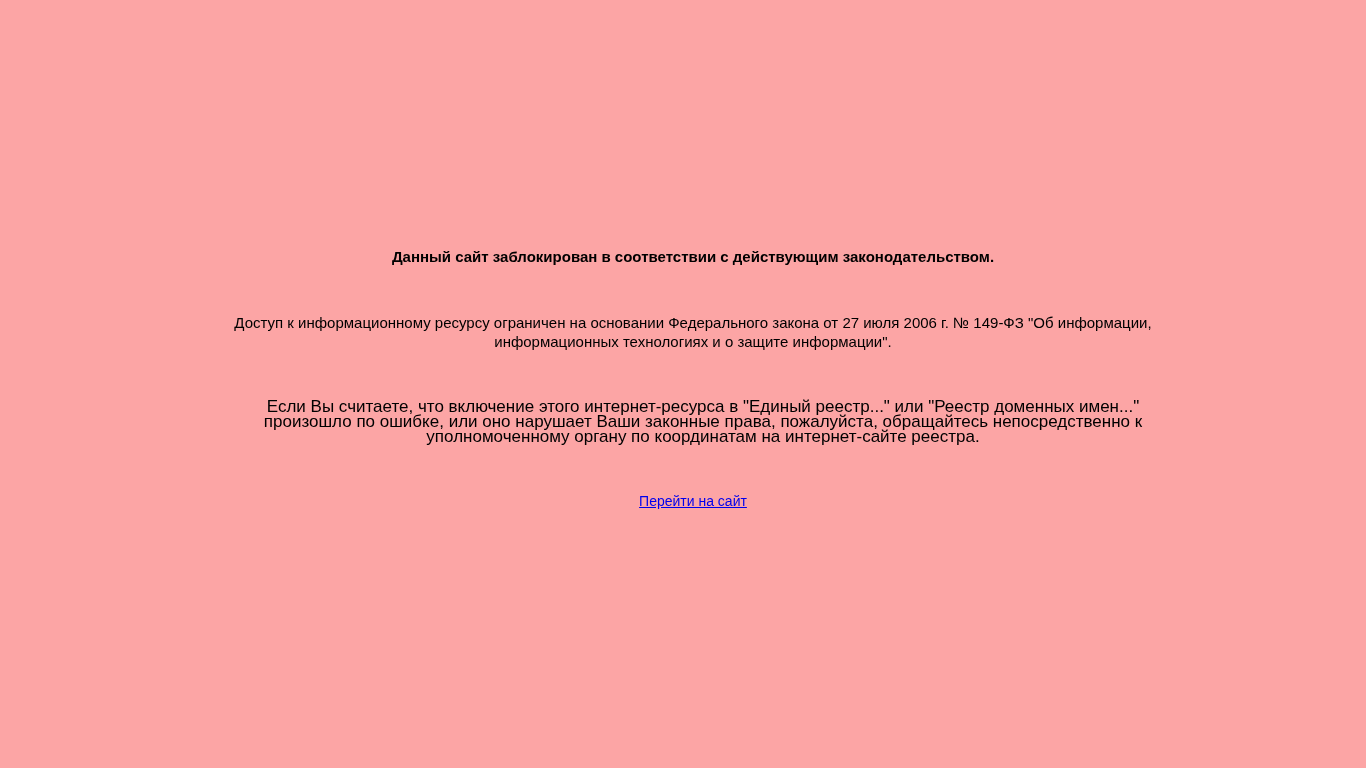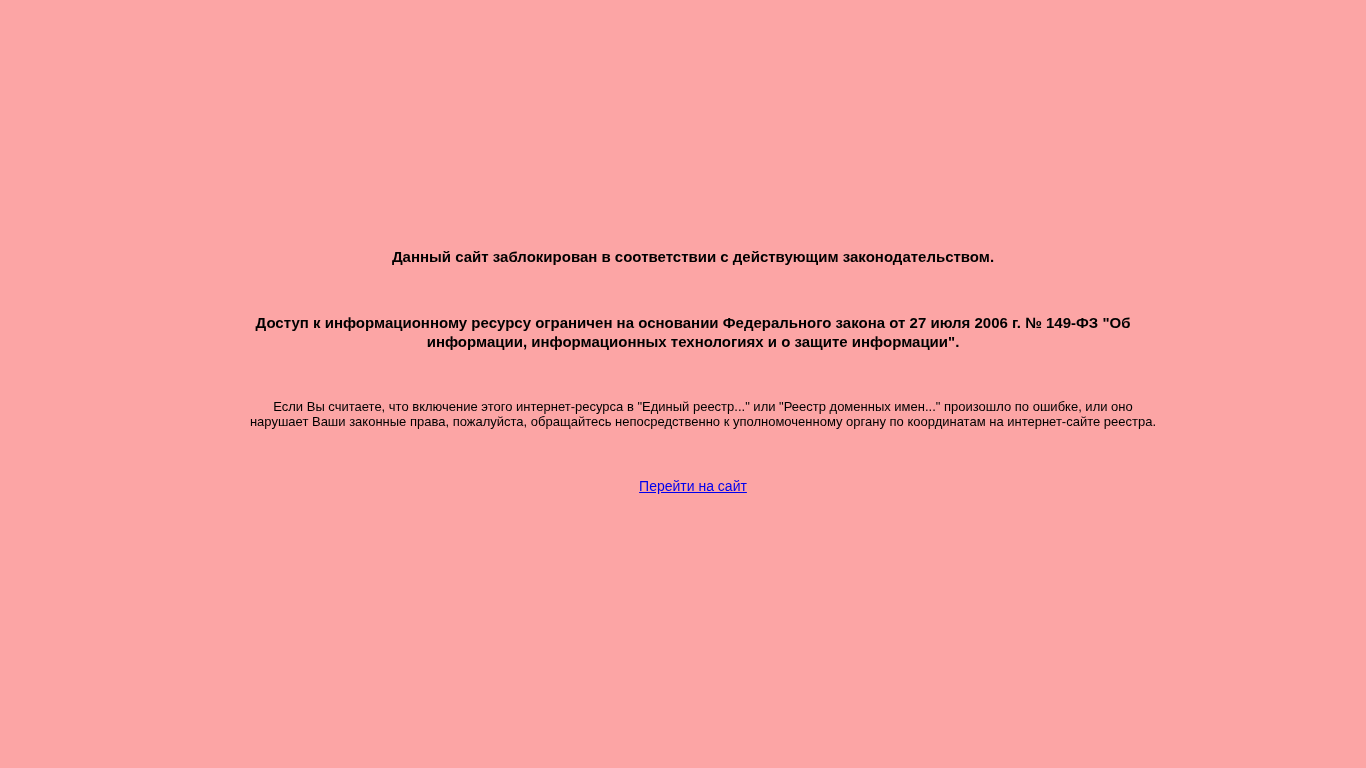--- a/index.html
+++ b/index.html
@@ -23,26 +23,26 @@
     text-align: center;
     color: #000000;
   }
   .blocked-title {
     font-size: 15px;
     font-weight: bold;
     line-height: 19px;
   }
   .law-paragraph {
     font-size: 15px;
-    font-weight: bold;
+    font-weight: normal;
     line-height: 19px;
     margin-top: 47px;
   }
   .appeal-paragraph {
-    font-size: 13px;
+    font-size: 17px;
     font-weight: normal;
     line-height: 15px;
     margin-top: 48px;
     margin-left: 20px;
   }
   .links-block {
     margin-top: 50px;
     font-size: 14px;
     line-height: 14px;
   }

